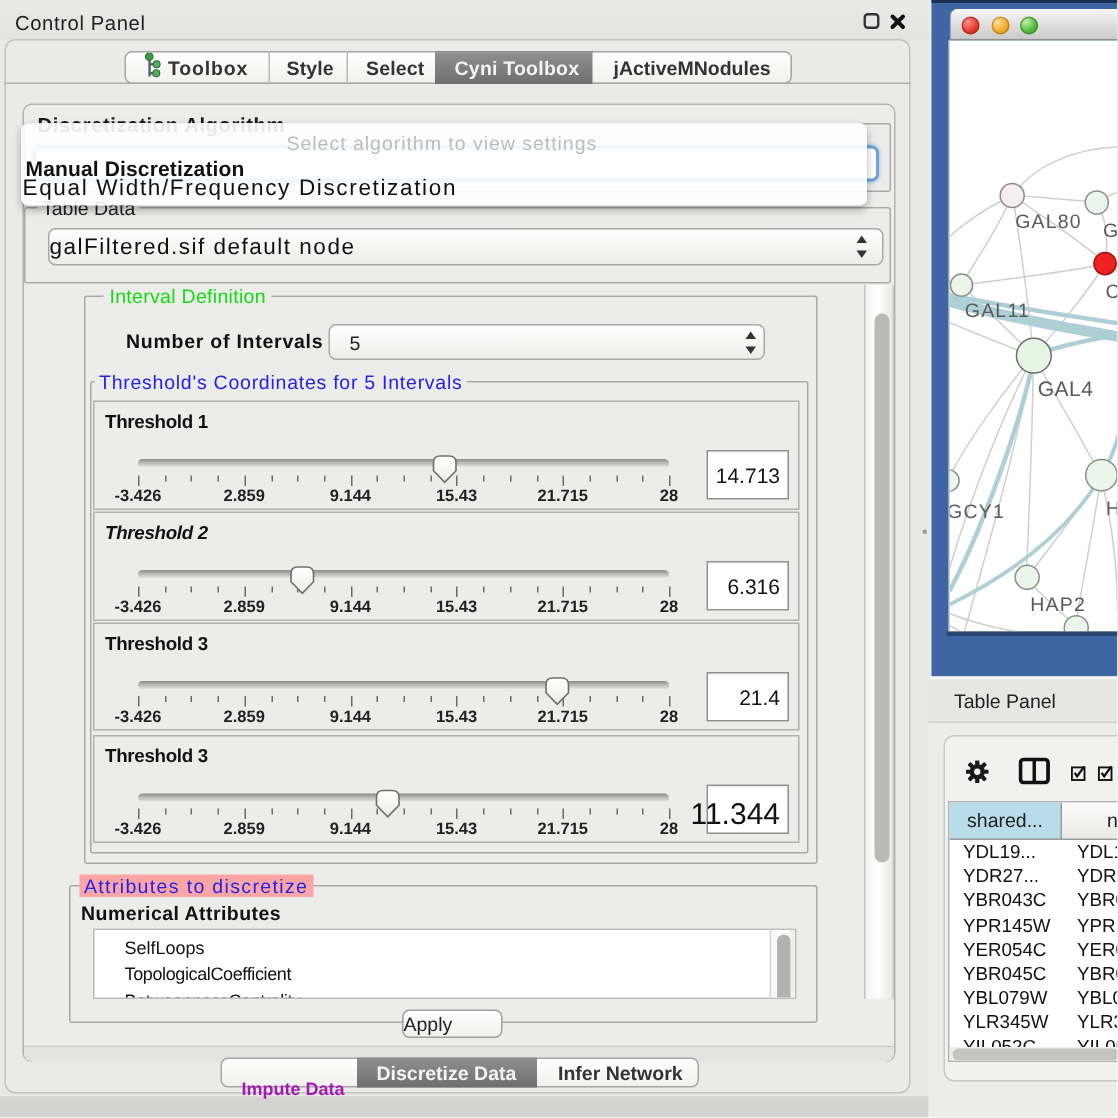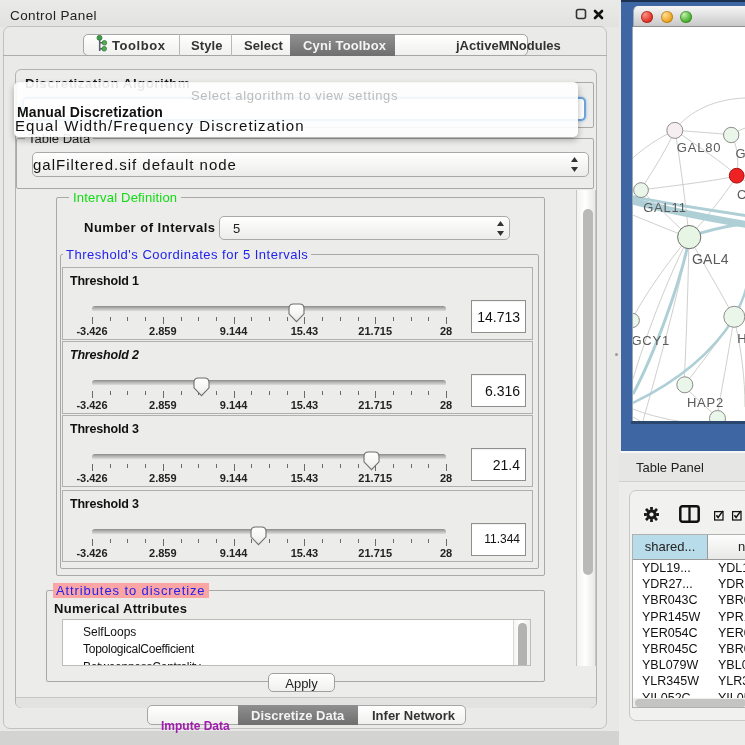--- a/index.html
+++ b/index.html
@@ -38,21 +38,21 @@
     <svg class="abs" style="left:13px;top:0.5px;" width="14" height="18" viewBox="0 0 14 18">
       <path d="M3.7 4.9 L3.7 16 M3.7 7.8 L8.2 7.8 M3.7 13.8 L8.2 13.8" stroke="#5b6070" stroke-width="1.6" fill="none"></path>
       <circle cx="3.5" cy="2.8" r="2.5" fill="#3f9949" stroke="#2c7a36" stroke-width="0.8"></circle>
       <circle cx="8.4" cy="7.8" r="2.3" fill="#55ab57" stroke="#2c7a36" stroke-width="0.8"></circle>
       <circle cx="8.2" cy="13.8" r="2.3" fill="#55ab57" stroke="#2c7a36" stroke-width="0.8"></circle>
     </svg>
     <div class="abs" style="left:29px;top:3.5px;font-weight:bold;font-size:13px;letter-spacing:0.55px;color:#333;">Toolbox</div>
     <div class="abs" style="left:108px;top:3.5px;font-weight:bold;font-size:13px;letter-spacing:0.1px;color:#333;">Style</div>
     <div class="abs" style="left:161px;top:3.5px;font-weight:bold;font-size:13px;letter-spacing:0.1px;color:#333;">Select</div>
     <div class="abs" style="left:220px;top:3.5px;font-weight:bold;font-size:13px;letter-spacing:0.15px;color:#f4f4f4;">Cyni Toolbox</div>
-    <div class="abs" style="left:326px;top:3.5px;font-weight:bold;font-size:13px;letter-spacing:0px;color:#333;margin-left:47px;">jActiveMNodules</div>
+    <div class="abs" style="left:326px;top:3.5px;font-weight:bold;font-size:13px;letter-spacing:0px;color:#333;">jActiveMNodules</div>
   </div>
 
   <div class="abs" style="left:16px;top:82px;width:576px;height:44px;border:1px solid #a9a9a7;border-radius:2px;"></div>
   <div class="abs" style="left:22px;top:97px;width:564px;height:24px;background:#fff;border:2px solid #6fa3d8;border-radius:5px;box-shadow:0 0 3px #86b4e4;box-sizing:border-box;"></div>
 
   <div class="abs" style="left:16px;top:138px;width:576px;height:49px;border:1px solid #a9a9a7;border-radius:2px;"></div>
   <div class="abs t13" style="left:25px;top:131px;background:#ececea;padding:0 3px;">Table Data</div>
   <div class="abs combo" style="left:32px;top:152px;width:557px;height:25px;background:linear-gradient(#ffffff,#ececea);border:1px solid #a9a9a7;border-radius:5px;box-sizing:border-box;"></div>
   <div class="abs" style="left:33px;top:156px;font-size:15px;letter-spacing:1.0px;color:#111;">galFiltered.sif default node</div>
   <svg class="abs" style="left:570px;top:156px;" width="9" height="17" viewBox="0 0 9 17">
@@ -242,39 +242,39 @@
             <linearGradient id="thg3" x1="0" y1="0" x2="0" y2="1">
               <stop offset="0" stop-color="#ffffff"></stop>
               <stop offset="0.5" stop-color="#f6f6f4"></stop>
               <stop offset="1" stop-color="#e9e9e7"></stop>
             </linearGradient>
           </defs>
           <path d="M1 5.5 Q1 1 5.5 1 L11.5 1 Q16 1 16 5.5 L16 10.8 L8.5 18.6 L1 10.8 Z" fill="url(#thg3)" stroke="#6f6f6d" stroke-width="1.1"></path>
         </svg>
       </div>
       <div class="abs" style="left:471px;top:522.9px;width:55px;height:33px;background:#fff;border:1px solid #8f8f8d;box-shadow:inset 0 1px 1px rgba(0,0,0,0.06);box-sizing:border-box;">
-        <span style="position:absolute;right:5px;top:8px;font-size:12px;color:#111;text-align:center;">11.344</span>
+        <span style="position:absolute;right:5px;top:8px;font-size:20px;color:#111;text-align:center;">11.344</span>
       </div>
     </div>
 
   <div class="abs" style="left:46px;top:590px;width:497px;height:90px;border:1px solid #a9a9a7;border-radius:2px;"></div>
   <div class="abs" style="left:53px;top:583px;background:#fca5a5;padding:0 3px;font-size:13px;letter-spacing:0.9px;color:#2222ee;">Attributes to discretize</div>
   <div class="abs" style="left:54px;top:601px;font-weight:bold;font-size:13px;letter-spacing:0.3px;color:#111;">Numerical Attributes</div>
   <div class="abs" style="left:62px;top:619px;width:469px;height:47px;background:#ffffff;border:1px solid #bcbcba;box-sizing:border-box;overflow:hidden;">
     <div style="position:absolute;left:20px;top:4.5px;font-size:12px;color:#111;">SelfLoops</div>
     <div style="position:absolute;left:20px;top:22px;font-size:12px;letter-spacing:-0.25px;color:#111;">TopologicalCoefficient</div>
     <div style="position:absolute;left:20px;top:39.5px;font-size:12px;letter-spacing:-0.25px;color:#111;">BetweennessCentrality</div>
     <div style="position:absolute;right:0;top:0;width:16px;height:47px;background:linear-gradient(90deg,#f4f4f4,#ffffff 40%,#ededeb);border-left:1px solid #d8d8d6;"></div>
     <div style="position:absolute;right:3px;top:3px;width:9px;height:60px;background:#b2b2b0;border-radius:5px;"></div>
   </div>
 
   <div class="abs" style="left:576px;top:190px;width:20px;height:476px;background:linear-gradient(90deg,#f2f2f0,#ffffff 45%,#e8e8e6);border-left:1px solid #c6c6c4;border-right:1px solid #c6c6c4;box-sizing:border-box;"></div>
   <div class="abs" style="left:583px;top:209px;width:10px;height:366px;background:#b9b9b7;border-radius:6px;"></div>
 
-  <div class="abs" style="left:268px;top:673px;width:67px;height:19px;background:linear-gradient(#ffffff,#f0f0ee);border:1px solid #a0a09e;border-radius:5px;box-sizing:border-box;text-align:center;">
+  <div class="abs" style="left:268px;top:673px;width:67px;height:19px;background:linear-gradient(#ffffff,#f0f0ee);border:1px solid #a0a09e;border-radius:5px;box-sizing:border-box;text-align:left;">
     <span style="font-size:13px;color:#222;line-height:18px;">Apply</span>
   </div>
 
   <div id="bottabs" class="abs" style="left:147px;top:705px;width:319px;height:20px;">
     <div class="abs" style="left:0;top:0;width:319px;height:20px;background:linear-gradient(#ffffff,#f0f0ee);border:1px solid #a6a6a4;border-radius:5px;box-sizing:border-box;"></div>
     <div class="abs" style="left:91px;top:0;width:120px;height:20px;background:linear-gradient(#8f8f8f,#6f6f6f);box-sizing:border-box;"></div>
     <div class="abs" style="left:14px;top:14px;font-weight:bold;font-size:12px;letter-spacing:0px;color:#a21caf;">Impute Data</div>
     <div class="abs" style="left:104px;top:3px;font-weight:bold;font-size:13px;letter-spacing:0px;color:#f4f4f4;">Discretize Data</div>
     <div class="abs" style="left:225px;top:3px;font-weight:bold;font-size:13px;letter-spacing:0px;color:#333;">Infer Network</div>
   </div>

